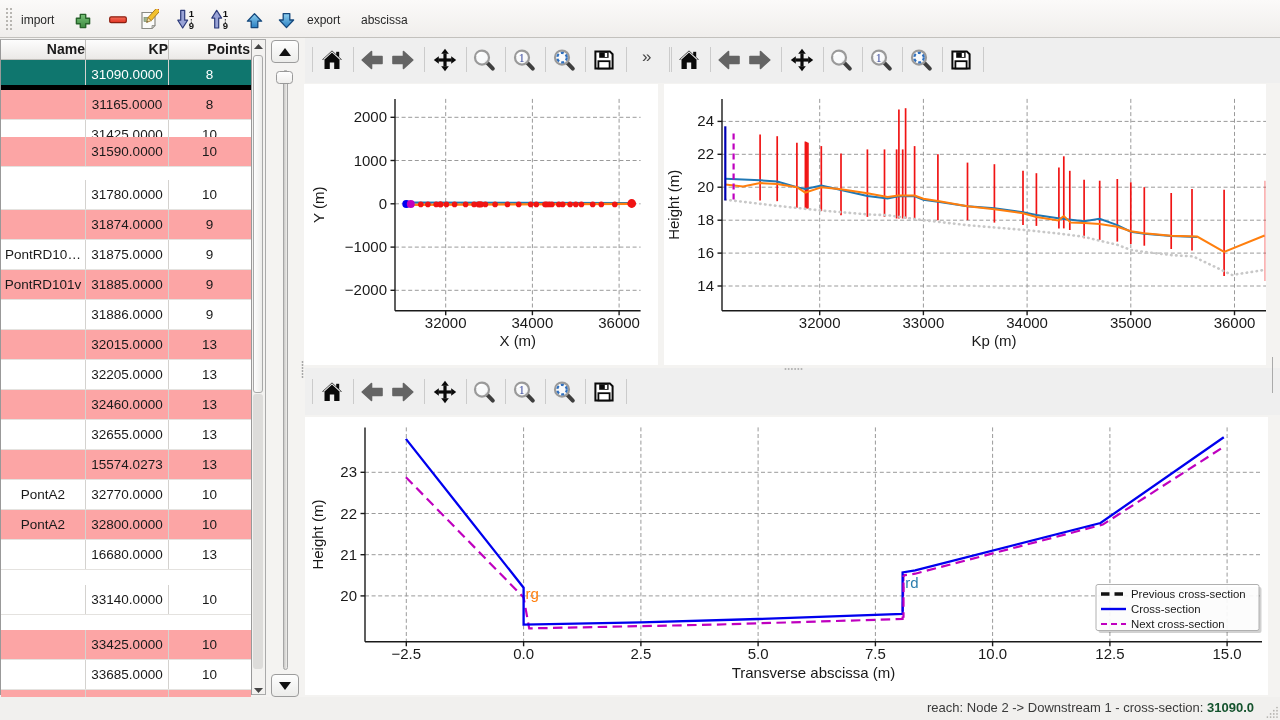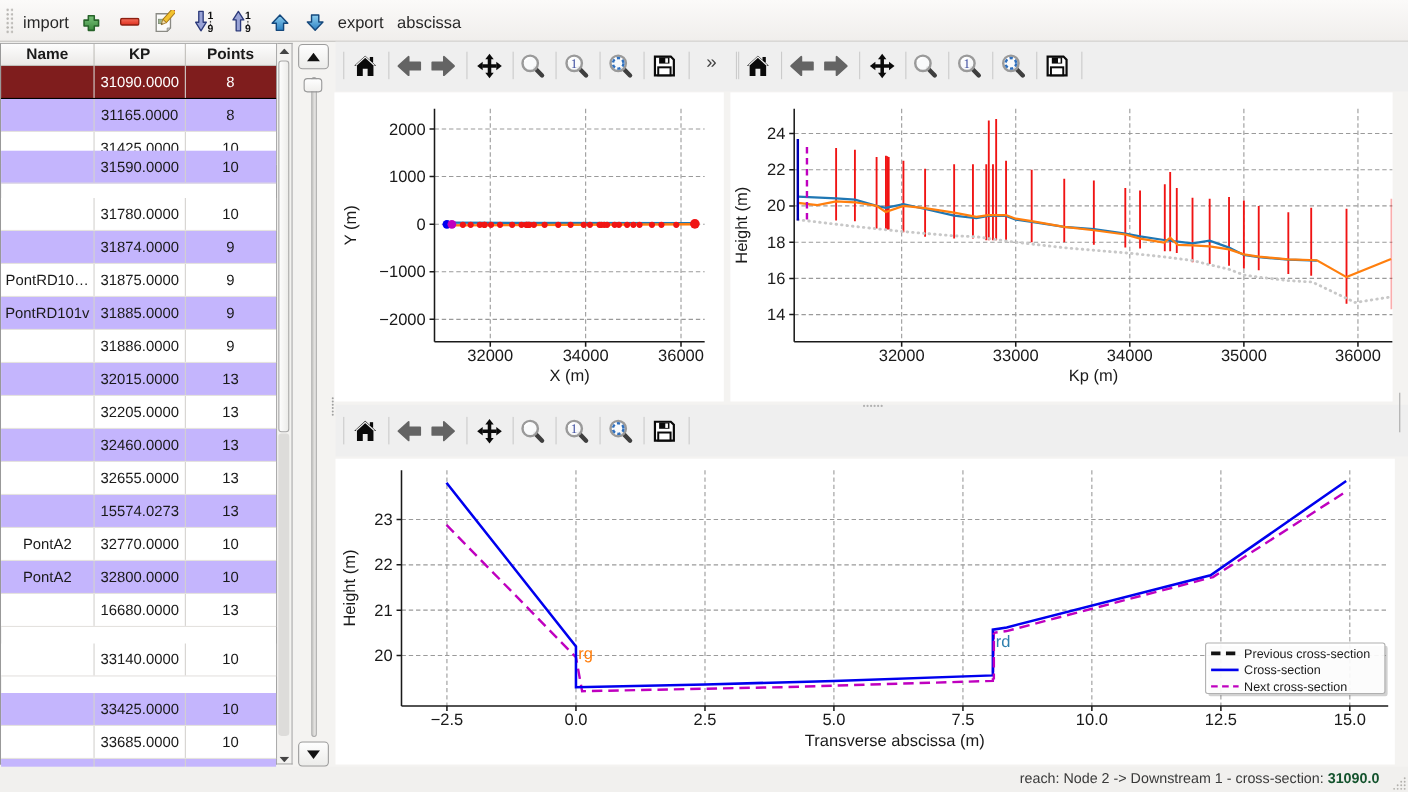--- a/index.html
+++ b/index.html
@@ -1,26 +1,26 @@
 <!DOCTYPE html>
 <html><head><meta charset="utf-8"><style>
 *{margin:0;padding:0;box-sizing:border-box}
 svg{display:block}
 html,body{width:1280px;height:720px;overflow:hidden;font-family:"Liberation Sans",sans-serif;background:#f4f3f1}
 #topbar{position:absolute;left:0;top:0;width:1280px;height:38px;background:linear-gradient(#fbfaf9,#f0eeec);border-bottom:1px solid #c3c1bd}
-#topbar .mt{position:absolute;top:0;font-size:15px;color:#282828;line-height:41px}
+#topbar .mt{position:absolute;top:0;font-size:12px;color:#282828;line-height:41px}
 #topbar .ai{position:absolute;top:9px}
 .grip{width:7px;height:24px;background-image:radial-gradient(circle,#b8b6b2 1px,transparent 1.2px);background-size:4px 4px}
 #leftpanel{position:absolute;left:0;top:38px;width:305px;height:659px}
 #tbl{position:absolute;left:0;top:1px;width:251.5px;height:656px;border:1px solid #999;border-top:1px solid #b0b0b0;background:#fff}
 #thead{position:absolute;left:0;top:0;width:100%;height:19.5px;background:linear-gradient(#fdfdfd,#ebe9e7);border-bottom:1px solid #c0beba;display:flex;font-weight:bold;font-size:14px;color:#1a1a1a}
-#thead div{text-align:center;line-height:19px}
+#thead div{text-align:right;line-height:19px}
 .trow{position:absolute;left:0;width:100%;display:flex;font-size:13.5px;color:#1a1a1a;border-bottom:1px solid #e4e2df;background:#fff}
-.trow.alt{background:#c4b5fd}
-.trow.sel{background:#7f1d1d;color:#fff;border-bottom:1px solid #000000}
+.trow.alt{background:#fca5a5}
+.trow.sel{background:#0f766e;color:#fff;border-bottom:5px solid #000000}
 .trow div{line-height:29px;text-align:center}
 .c0{width:85px;border-right:1px solid #d4d2cf}
 .c1{width:83px;border-right:1px solid #d4d2cf}
 .c2{width:81px}
 #thead .c0,#thead .c1{border-right:1px solid #c0beba}
 #vsb{position:absolute;left:251.5px;top:1px;width:14px;height:656px;background:#f3f2f0;border:1px solid #aaa;border-left:none}
 #vsb .thumb{position:absolute;left:1px;top:15px;width:10px;height:338px;background:linear-gradient(90deg,#fdfdfd,#ececea);border:1px solid #a8a8a8;border-radius:3px}
 #vsb .trough{position:absolute;left:1px;top:354px;width:10px;height:275px;background:#dddcda;border-radius:3px}
 #slider{position:absolute;left:271px;top:2px;width:29px;height:655px}
 .sqbtn{position:absolute;left:0;width:28px;height:23px;background:linear-gradient(#fefefe,#ececea);border:1px solid #9c9c9c;border-radius:4px;display:flex;align-items:center;justify-content:center}

